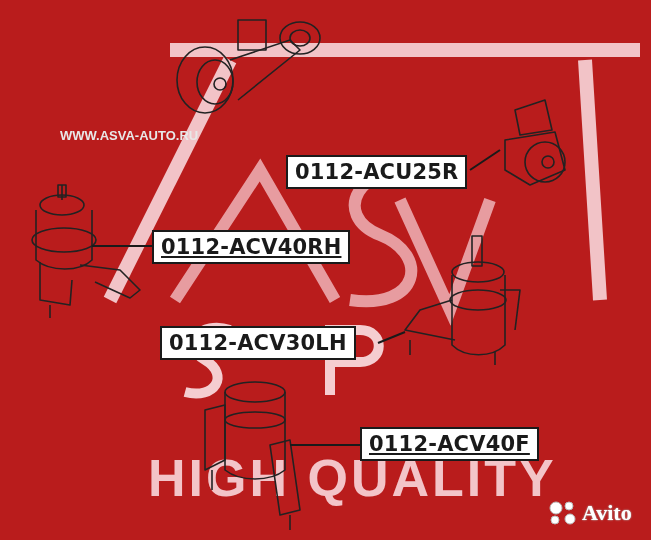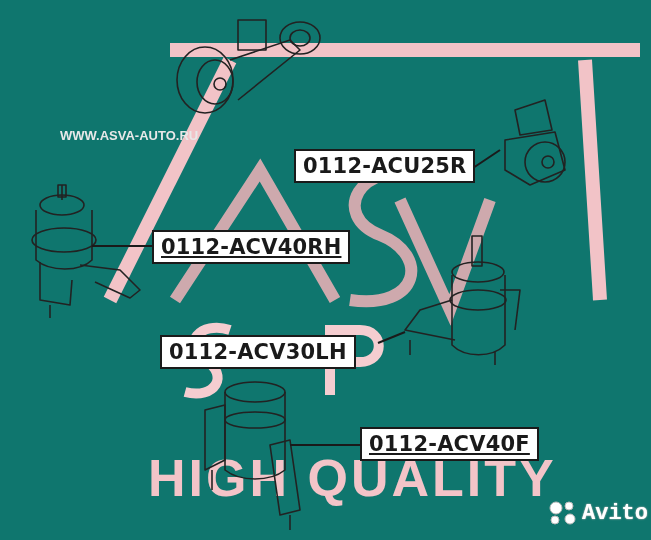--- a/index.html
+++ b/index.html
@@ -1,27 +1,27 @@
 <!DOCTYPE html>
 <html><head>
 <meta charset="utf-8">
 <style>
   html, body { margin:0; padding:0; background:#fff; }
-  #stage { position:relative; width:651px; height:540px; overflow:hidden; background:#0f766e; font-family:"Liberation Sans", sans-serif; }
+  #stage { position:relative; width:651px; height:540px; overflow:hidden; background:#b91c1c; font-family:"Liberation Sans", sans-serif; }
   .label {
     position:absolute; background:#fff; border:2.5px solid #1a1a1a;
     font-family:"DejaVu Sans", sans-serif; font-weight:bold; color:#1a1a1a;
     font-size:21px; line-height:30px; padding:0 7px; white-space:nowrap;
     letter-spacing:0.2px;
   }
   .watermark-text { position:absolute; color:#f0b7bc; font-weight:bold; font-family:"Liberation Sans", sans-serif; }
   .hq { left:148px; top:448px; font-size:52px; letter-spacing:3px; color:#f3c4c8; }
   .site { left:60px; top:128px; font-size:13px; color:#e8e8e8; font-weight:bold; }
   .avito { position:absolute; left:548px; top:500px; display:flex; align-items:center; gap:4px; }
-  .avito-text { font-family:Liberation Mono, monospace; font-size:22px; font-weight:bold; color:#fff;
+  .avito-text { font-family:Liberation Serif, serif; font-size:22px; font-weight:bold; color:#fff;
     text-shadow:0 0 2px #bdbdbd, 0 0 1px #9e9e9e; }
   svg { position:absolute; left:0; top:0; }
 </style>
 </head>
 <body>
 
 <div id="stage">
 
   <svg width="651" height="540">
     <g fill="none" stroke="#f2c3c7" stroke-width="14">
@@ -98,23 +98,23 @@
     </g>
 
     <g stroke="#1a1a1a" stroke-width="2">
       <line x1="470" y1="170" x2="500" y2="150"></line>
       <line x1="92" y1="246" x2="152" y2="246"></line>
       <line x1="378" y1="343" x2="405" y2="332"></line>
       <line x1="290" y1="445" x2="360" y2="445"></line>
     </g>
   </svg>
 
-  <div class="label" style="left:286px; top:149px;margin-left:8px;">0112-ACU25R</div>
+  <div class="label" style="left:286px; top:155px;">0112-ACU25R</div>
   <div class="label" style="left:152px; top:230px;text-decoration:underline;">0112-ACV40RH</div>
-  <div class="label" style="left:160px; top:326px;margin-top:9px;">0112-ACV30LH</div>
+  <div class="label" style="left:160px; top:326px;">0112-ACV30LH</div>
   <div class="label" style="left:360px; top:427px;text-decoration:underline;">0112-ACV40F</div>
 
   <div class="avito">
     <svg width="30" height="26" style="position:static">
       <circle cx="8" cy="8" r="6" fill="#fff" stroke="#bbb" stroke-width="1"></circle>
       <circle cx="21" cy="6" r="4" fill="#fff" stroke="#bbb" stroke-width="1"></circle>
       <circle cx="7" cy="20" r="4" fill="#fff" stroke="#bbb" stroke-width="1"></circle>
       <circle cx="22" cy="19" r="5" fill="#fff" stroke="#bbb" stroke-width="1"></circle>
     </svg>
     <span class="avito-text">Avito</span>

